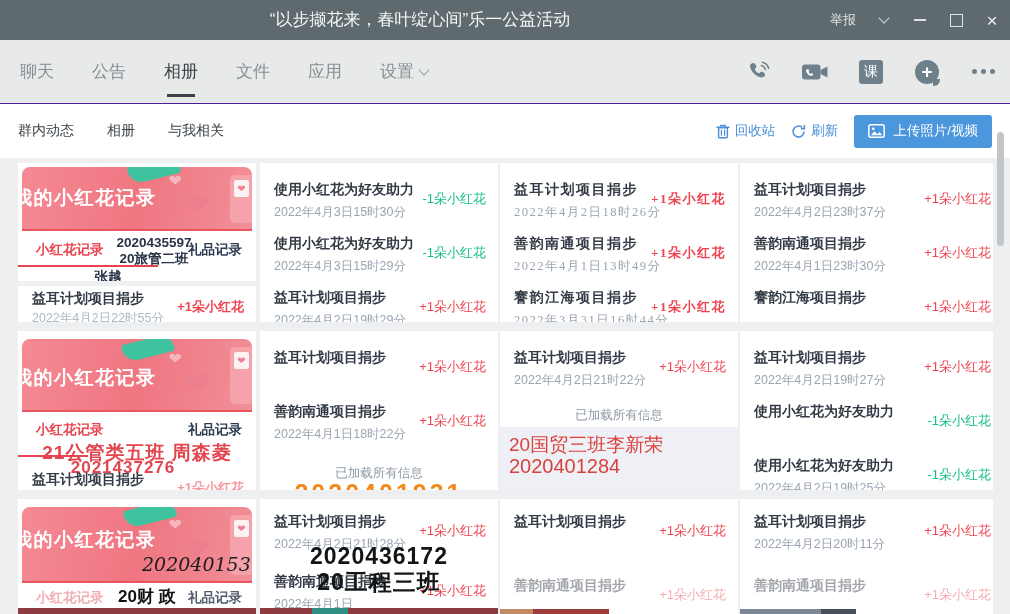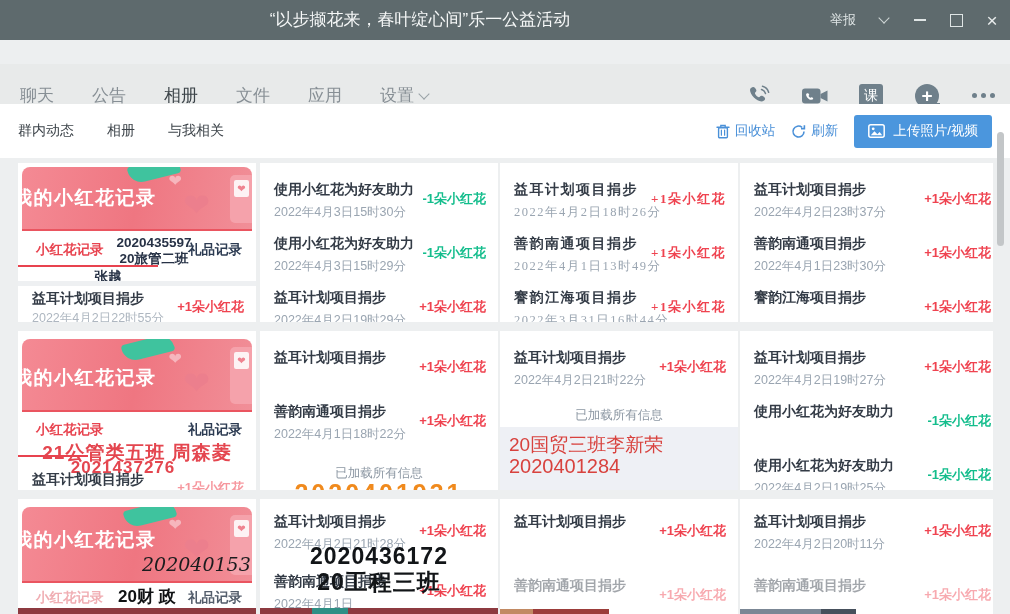--- a/index.html
+++ b/index.html
@@ -14,21 +14,21 @@
   .report{color:#dfe5e5;font-size:13px;margin-right:10px;cursor:pointer;}
   .chev{display:inline-block;width:7px;height:7px;border-right:1.5px solid #cfd6d6;
         border-bottom:1.5px solid #cfd6d6;transform:rotate(45deg);margin:-4px 0 0 0;}
   .tb-btn{width:36px;height:40px;display:flex;align-items:center;justify-content:center;cursor:pointer;}
   .glyph-min{width:12px;height:2px;background:#dfe5e5;}
   .glyph-max{width:11px;height:11px;border:1.5px solid #dfe5e5;}
   .glyph-close{color:#e8ecec;font-size:19px;line-height:19px;}
 
   
   .tabbar{position:absolute;left:0;top:40px;width:1010px;height:64px;background:#e8eaea;
-          border-bottom:5px solid #4c1d95;box-sizing:border-box;margin-top:24px;}
+          border-bottom:1px solid #4c1d95;box-sizing:border-box;}
   .tabs{position:absolute;left:20px;top:0;height:63px;display:flex;align-items:center;gap:38px;}
   .tab{font-size:17px;color:#878f95;cursor:pointer;position:relative;white-space:nowrap;}
   .tab.active{color:#3b4348;}
   .tab.active::after{content:"";position:absolute;left:3px;right:3px;bottom:-14px;height:3px;background:#3b4348;}
   .tab-caret{display:inline-block;width:7px;height:7px;border-right:1.5px solid #9aa2a7;
              border-bottom:1.5px solid #9aa2a7;transform:rotate(45deg);margin-left:6px;vertical-align:3px;}
   .tab-icons{position:absolute;right:14px;top:0;height:63px;display:flex;align-items:center;gap:30px;}
   .ticon{width:26px;height:26px;display:flex;align-items:center;justify-content:center;cursor:pointer;}
   .class-badge{width:24px;height:24px;background:#6f808b;color:#fff;border-radius:3px;
                font-size:14px;display:flex;align-items:center;justify-content:center;}
@@ -50,21 +50,21 @@
 
   
   .content{position:absolute;left:0;top:158px;width:1010px;height:456px;background:#edeff0;}
   .tile{position:absolute;background:#fff;overflow:hidden;cursor:pointer;}
   .c1{left:18px;width:238px;} .c2{left:260px;width:238px;} .c3{left:500px;width:238px;} .c4{left:740px;width:253px;}
   .r1{top:5px;height:159px;} .r2{top:173px;height:159px;} .r3{top:341px;height:115px;}
 
   .item{position:absolute;left:14px;right:12px;}
   .item .t{font-size:14px;font-weight:bold;color:#333b46;white-space:nowrap;}
   .item .d{font-size:12.5px;color:#9aa5b1;margin-top:5px;white-space:nowrap;}
-  .badge{position:absolute;right:0;top:9px;font-size:13px;font-weight:bold;white-space:nowrap;}
+  .badge{position:absolute;right:0;top:9px;font-size:13px;font-weight:normal;white-space:nowrap;}
   .badge.plus{color:#ef4350;} .badge.minus{color:#13bd8c;}
   .c4 .badge{right:-10px;}
   .faded{opacity:.45;}
   .serif .t,.serif .d,.serif .badge{font-family:"Liberation Serif",serif;letter-spacing:1.5px;font-weight:bold;}
   .serif .d{font-weight:normal;}
 
   .loaded{position:absolute;left:0;right:0;text-align:center;font-size:12.5px;color:#8b96a2;}
   .orange-num{position:absolute;left:0;right:0;text-align:center;font-size:25px;font-weight:bold;
               color:#f08a1d;letter-spacing:3px;}
   .namebox{position:absolute;left:0;right:0;bottom:0;top:96px;background:#eef0f5;}

